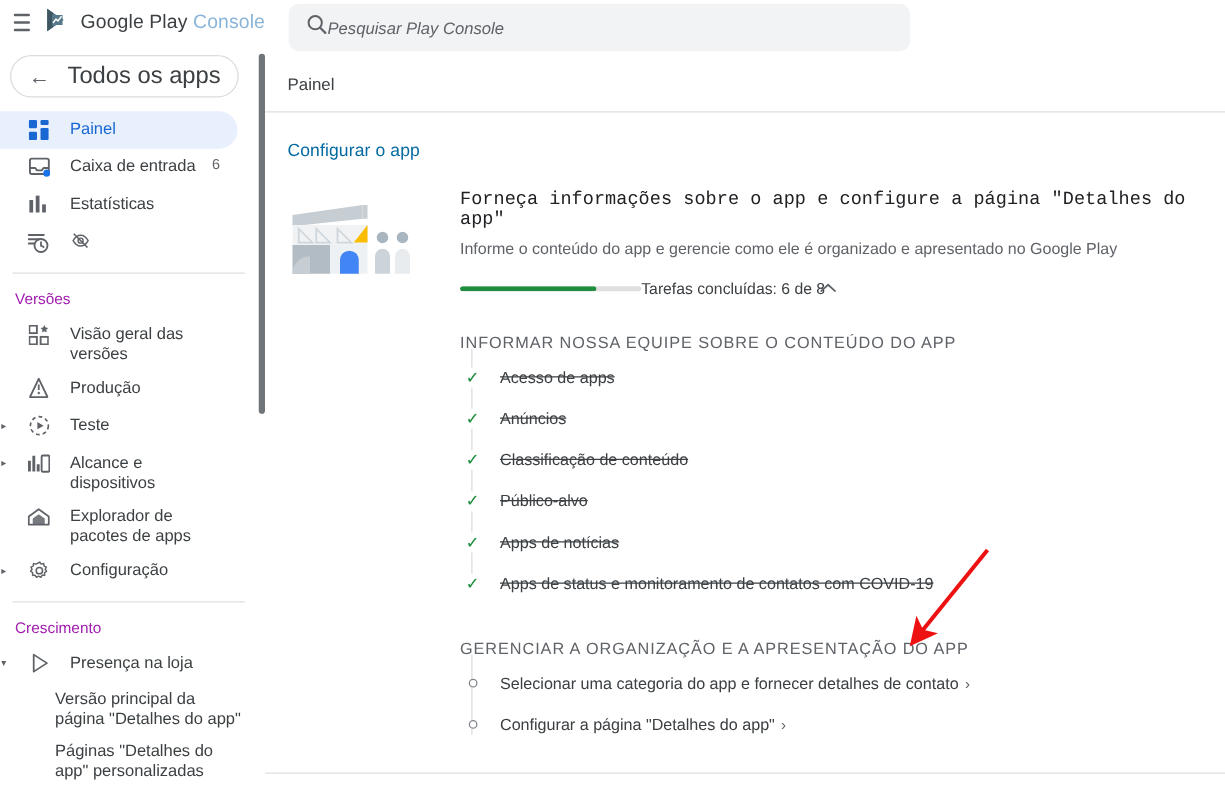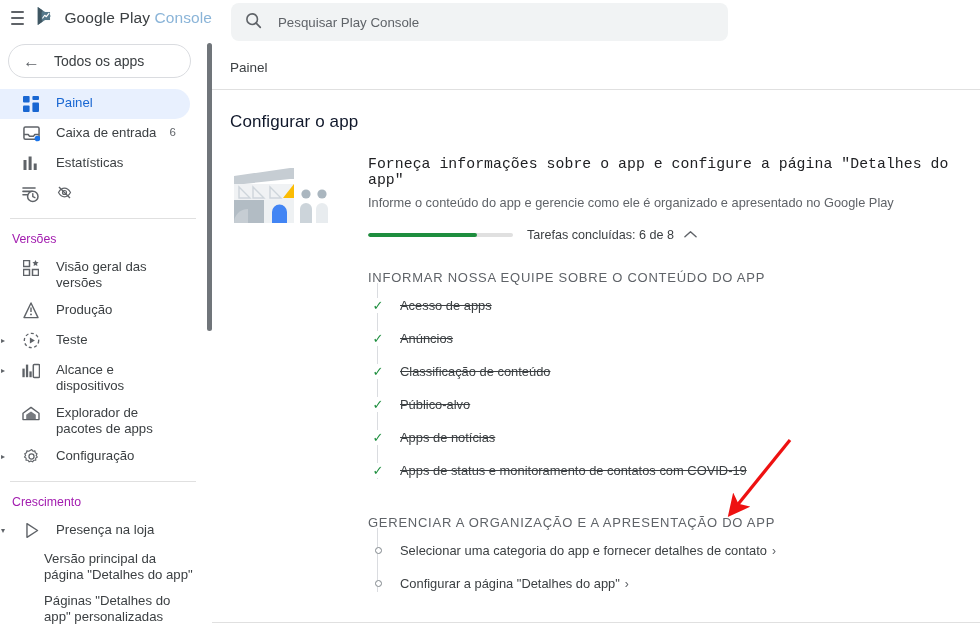--- a/index.html
+++ b/index.html
@@ -56,21 +56,21 @@
     border: 1px solid #dadce0;
     border-radius: 18px;
     display: flex; align-items: center;
     gap: 14px;
     padding-left: 14px;
     cursor: pointer;
     background: #fff;
     width: 183px;
   }
   .allapps-btn .lbl {
-    font-size: 14px; color: #3c4043;
+    font-size: 19px; color: #3c4043;
   }
   .back-arrow { color: #5f6368; font-size: 17px; line-height: 1; }
 
   .nav { margin-top: 11px; }
   .nav-item {
     position: relative;
     display: flex;
     align-items: flex-start;
     min-height: 30px;
     padding: 5px 10px 5px 8px;
@@ -127,39 +127,39 @@
     left: 212px; top: 0;
     width: 768px; height: 638px;
     background: #fff;
   }
   .searchbar {
     margin: 3px 0 0 19px;
     width: 497px; height: 38px;
     background: #f1f3f4;
     border-radius: 8px;
     display: flex; align-items: center;
-    gap: 16px;
     padding-left: 14px;
     cursor: text;
+    font-style: italic;
   }
   .searchbar .ph {
     font-size: 13.3px; color: #5f6368;
   }
   .breadcrumb {
     font-size: 13.5px; color: #3c4043;
     padding: 19px 0 0 18px;
   }
   .hr-top {
     margin-top: 14px;
     height: 1px; background: #e0e0e0;
     margin-left: 0;
   }
   .section-title {
-    font-size: 17px;
-    color: #0f172a;
+    font-size: 14px;
+    color: #0369a1;
     padding: 22px 0 0 18px;
     letter-spacing: 0.1px;
   }
 
   .card {
     position: relative;
     margin: 24px 0 0 18px;
     display: flex;
   }
   .illus { width: 122px; min-width: 122px; padding-top: 4px; }
@@ -171,21 +171,20 @@
     letter-spacing: 0.05px;
     font-family: Liberation Mono, monospace;
   }
   .body .sub {
     margin-top: 7px;
     font-size: 12.8px; color: #5f6368;
   }
   .progress-row {
     display: flex; align-items: center;
     margin-top: 18px;
-    gap: 14px;
   }
   .progress-track {
     width: 145px; height: 4px;
     background: #e0e0e0;
     border-radius: 2px;
     overflow: hidden;
   }
   .progress-fill {
     height: 4px;
     background: #1e8e3e;

